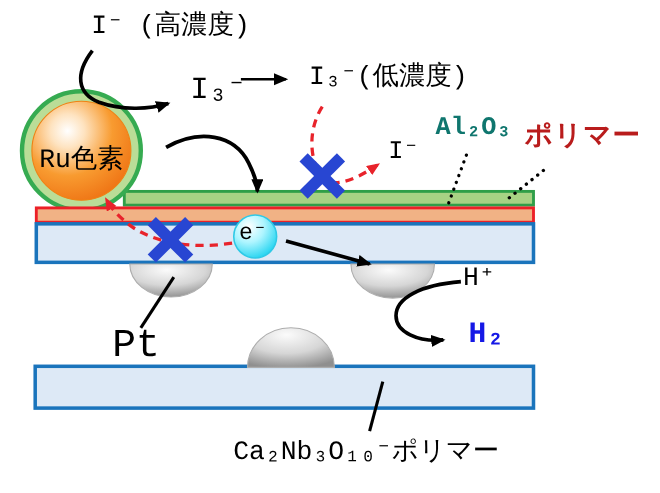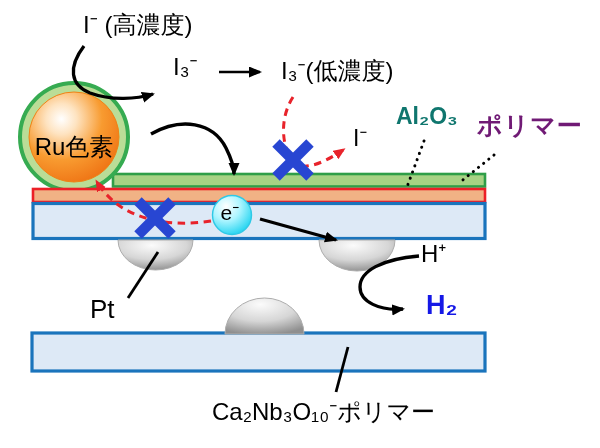--- a/index.html
+++ b/index.html
@@ -1,30 +1,30 @@
 <!DOCTYPE html>
 <html><head>
 <meta charset="utf-8">
 <style>
   html,body{margin:0;padding:0;background:#ffffff;}
   .stage{
     position:relative;width:600px;height:448px;background:#ffffff;overflow:hidden;
-    font-family:Liberation Sans, sans-serif;
+    font-family:Liberation Mono, monospace;
   }
   .stage svg{position:absolute;left:0;top:0;}
   .lbl{position:absolute;color:#000;white-space:nowrap;line-height:1.05;}
   .lbl-iodide-high{left:83px;top:12px;font-size:24px;}
-  .lbl-triiodide{left:173px;top:54px;font-size:24px;}
+  .lbl-triiodide{left:173px;top:68px;font-size:28px;}
   .lbl-triiodide-low{left:281px;top:58px;font-size:24px;}
   .lbl-al2o3{left:396px;top:104px;font-size:23px;font-weight:bold;color:#0f766e;}
-  .lbl-polymer{left:477px;top:112px;font-size:25px;font-weight:bold;color:#701a75;letter-spacing:1px;}
+  .lbl-polymer{left:477px;top:112px;font-size:25px;font-weight:bold;color:#b91c1c;letter-spacing:1px;}
   .lbl-iodide{left:353px;top:126px;font-size:23px;}
   .lbl-ru-dye{left:74px;top:134px;font-size:24px;transform:translateX(-50%);}
   .lbl-electron{left:230px;top:202px;font-size:21px;transform:translateX(-50%);}
-  .lbl-pt{left:90px;top:296px;font-size:26px;}
+  .lbl-pt{left:102px;top:296px;font-size:36px;}
   .lbl-hplus{left:421px;top:241px;font-size:24px;}
   .lbl-h2{left:426px;top:291px;font-size:27px;font-weight:bold;color:#1518e6;}
   .lbl-nanosheet{left:212px;top:399px;font-size:24px;}
 </style>
 </head>
 <body>
 
 <div class="stage">
 
   <svg width="600" height="448" viewBox="0 0 600 448">

